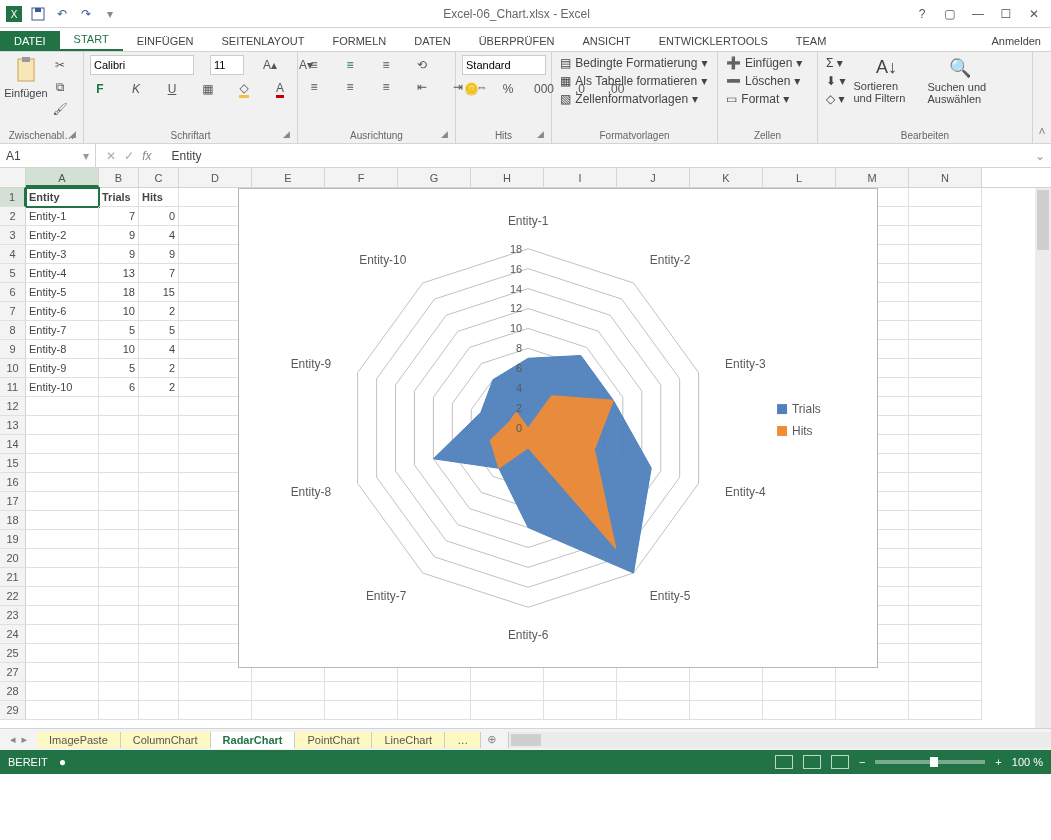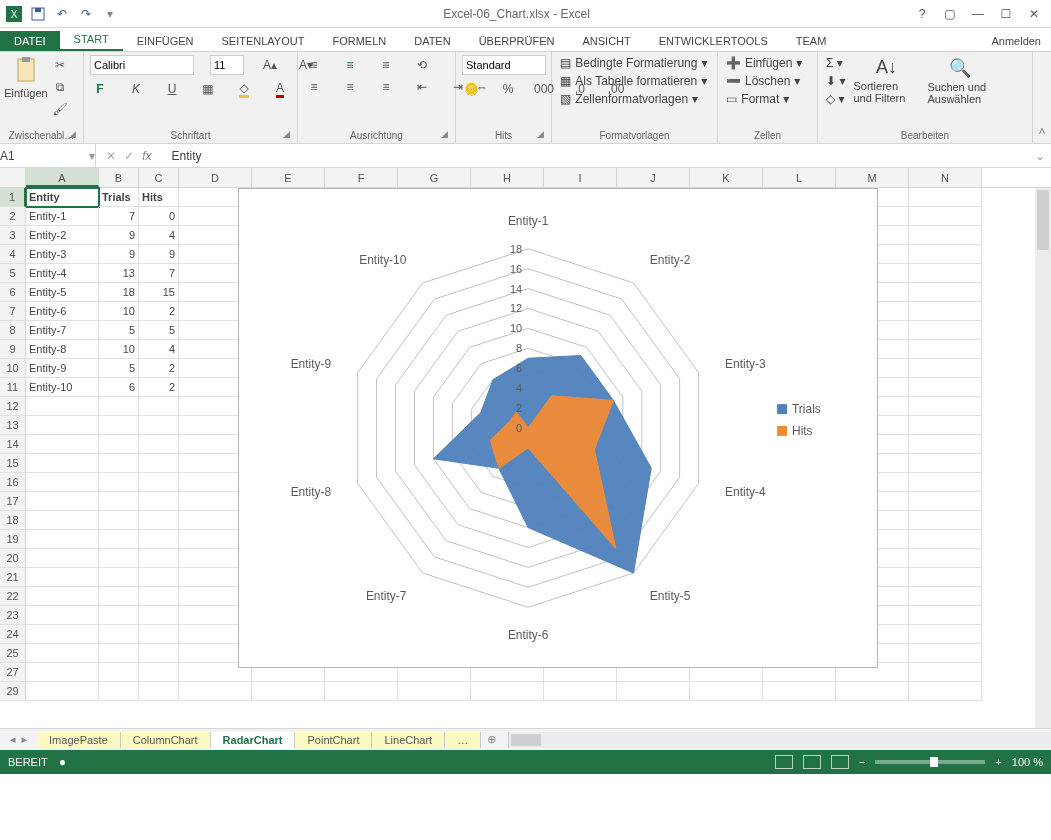--- a/index.html
+++ b/index.html
@@ -22,21 +22,21 @@
 .col{display:flex;flex-direction:column;gap:2px}
 .bigbtn{width:40px;display:flex;flex-direction:column;align-items:center;gap:2px;padding:2px;font-size:11px}
 .bigbtn .svgpaste{width:28px;height:28px}
 .row{display:flex;align-items:center;gap:16px}
 .miniinput{font-family:inherit;font-size:11px;border:1px solid #ccc;background:#fff;height:20px;padding:0 3px}
 .sq{width:20px;height:20px;display:flex;align-items:center;justify-content:center;font-size:12px;color:#555;border:1px solid transparent}
 .sq.b{font-weight:bold;color:#217346}
 .launcher{position:absolute;right:2px;bottom:2px;width:12px;height:12px;font-size:9px;color:#888}
 .ribbtn{display:flex;align-items:center;gap:4px;font-size:12px;color:#444;padding:1px 2px;white-space:nowrap}
 .formulabar{height:24px;border-bottom:1px solid #d4d4d4;display:flex;align-items:center;background:#fff}
-.namebox{width:96px;border-right:1px solid #d4d4d4;padding:0 0;height:100%;display:flex;align-items:center;justify-content:space-between}
+.namebox{width:96px;border-right:1px solid #d4d4d4;padding:0 6px;height:100%;display:flex;align-items:center;justify-content:space-between}
 .fbtns{display:flex;gap:8px;padding:0 10px;color:#aaa}
 .fx{font-style:italic;color:#888}
 .grid-area{position:relative;height:560px;overflow:hidden;background:#fff}
 .colheads{display:flex;height:20px;border-bottom:1px solid #d4d4d4}
 .corner{width:26px;border-right:1px solid #d4d4d4;background:#f3f3f3}
 .ch{width:73px;text-align:center;color:#555;border-right:1px solid #d4d4d4;background:#f3f3f3;line-height:20px;font-size:11px}
 .ch.sel{background:#d3e0d3;border-bottom:2px solid #217346}
 .rows{position:relative}
 .rowhd{width:26px;text-align:center;color:#555;border-right:1px solid #d4d4d4;border-bottom:1px solid #e0e0e0;background:#f3f3f3;font-size:11px;line-height:19px}
 .rowhd.sel{background:#d3e0d3;border-right:2px solid #217346}
@@ -687,20 +687,37 @@
         <div class="cell"></div>
         <div class="cell"></div>
         <div class="cell"></div>
         <div class="cell"></div>
         <div class="cell"></div>
         <div class="cell"></div>
         <div class="cell"></div>
       </div>
       <div class="gridrow">
         <div class="rowhd">27</div>
+        <div class="cell"></div>
+        <div class="cell c-B"></div>
+        <div class="cell c-C"></div>
+        <div class="cell"></div>
+        <div class="cell"></div>
+        <div class="cell"></div>
+        <div class="cell"></div>
+        <div class="cell"></div>
+        <div class="cell"></div>
+        <div class="cell"></div>
+        <div class="cell"></div>
+        <div class="cell"></div>
+        <div class="cell"></div>
+        <div class="cell"></div>
+      </div>
+      <div class="gridrow">
+        <div class="rowhd">28</div>
         <div class="cell"></div>
         <div class="cell c-B"></div>
         <div class="cell c-C"></div>
         <div class="cell"></div>
         <div class="cell"></div>
         <div class="cell"></div>
         <div class="cell"></div>
         <div class="cell"></div>
         <div class="cell"></div>
         <div class="cell"></div>

